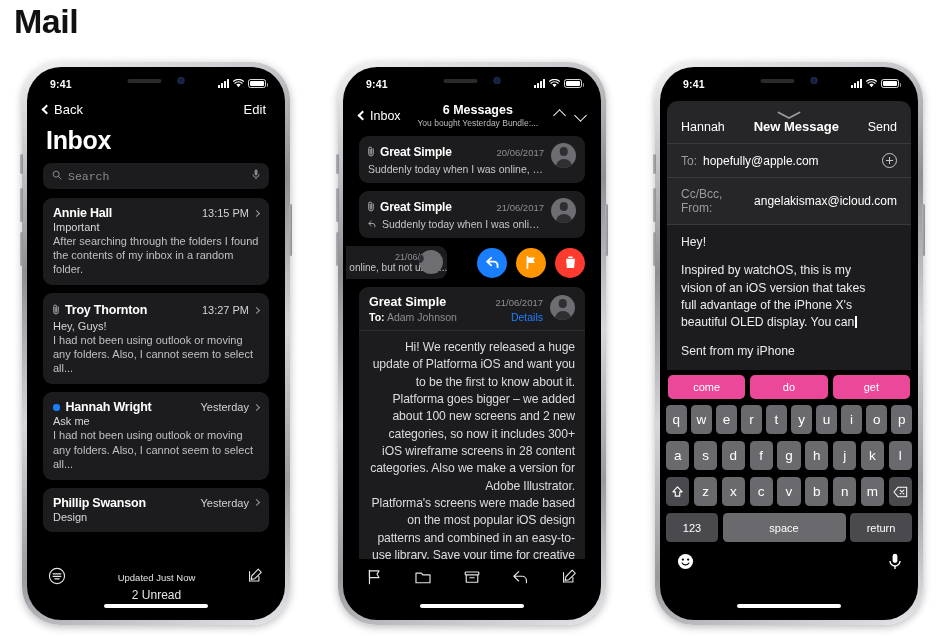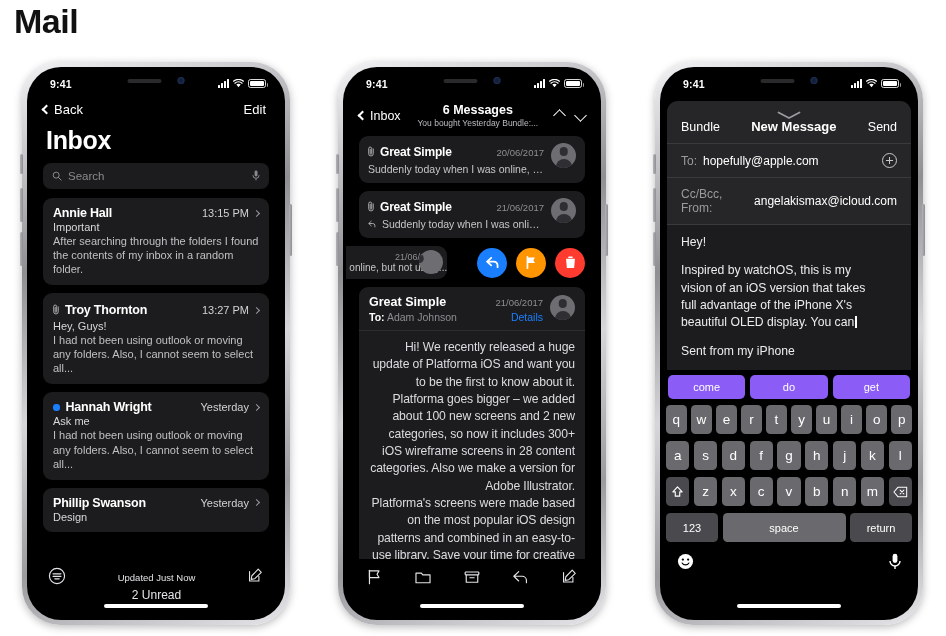--- a/index.html
+++ b/index.html
@@ -112,20 +112,21 @@
     font-size: 25px; font-weight: bold; color: #ffffff;
     letter-spacing: -0.3px;
   }
   .searchbar {
     margin: 0 13px 9px 13px;
     height: 26px; border-radius: 8px;
     background: #1c1c1e;
     display: flex; align-items: center;
     padding: 0 9px;
     gap: 6px;
+    font-family: Liberation Mono, monospace;
   }
   .search-text { color: #8a8a8e; font-size: 11.5px; flex: 1; }
   .mic-ic { color: #8a8a8e; }
 
   .mail-list { padding: 0 13px; }
   .mail-row {
     background: #1c1c1e;
     border-radius: 9px;
     padding: 8px 10px 9px 10px;
     margin-bottom: 8px;
@@ -302,21 +303,21 @@
   .cmp-body p { margin-bottom: 11px; }
   .caret {
     display: inline-block; width: 1.5px; height: 12px;
     background: #ffffff; vertical-align: -2px; margin-left: 1px;
   }
 
   
   .kb { position: absolute; left: 0; right: 0; bottom: 0; height: 247px; background: #000000; }
   .kb-predict { display: flex; gap: 5px; padding: 5px 5px 6px 5px; }
   .kb-pred {
-    flex: 1; background: #8b5cf6; border-radius: 5px;
+    flex: 1; background: #ec4899; border-radius: 5px;
     color: #ffffff; font-size: 11px; text-align: center;
     padding: 6px 0;
   }
   .kb-rows { padding: 0 3px; }
   .kb-row { display: flex; justify-content: center; gap: 4.5px; margin-bottom: 7px; }
   .key {
     background: #6a6a6e; border-radius: 4.5px;
     width: 24px; height: 29px;
     color: #ffffff; font-size: 13.5px;
     display: flex; align-items: center; justify-content: center;
@@ -706,21 +707,21 @@
         <div class="compose-sheet">
           <div class="grabber-wrap">
             <span class="grabber">
               <svg width="24" height="9" viewBox="0 0 24 9">
                   <path d="M1.5 1.5 L12 7 L22.5 1.5" stroke="#9a9a9f" stroke-width="1.8" fill="none" stroke-linecap="round" stroke-linejoin="round"></path>
                 </svg>
             </span>
           </div>
 
           <div class="cmp-nav">
-            <span class="cmp-cancel">Bundle</span>
+            <span class="cmp-cancel">Hannah</span>
             <span class="cmp-title">New Message</span>
             <span class="cmp-send">Send</span>
           </div>
 
           <div class="cmp-field">
             <span class="fl-label">To:</span>
             <span class="fl-value">hopefully@apple.com</span>
             <span class="plus-circle"></span>
           </div>
 

